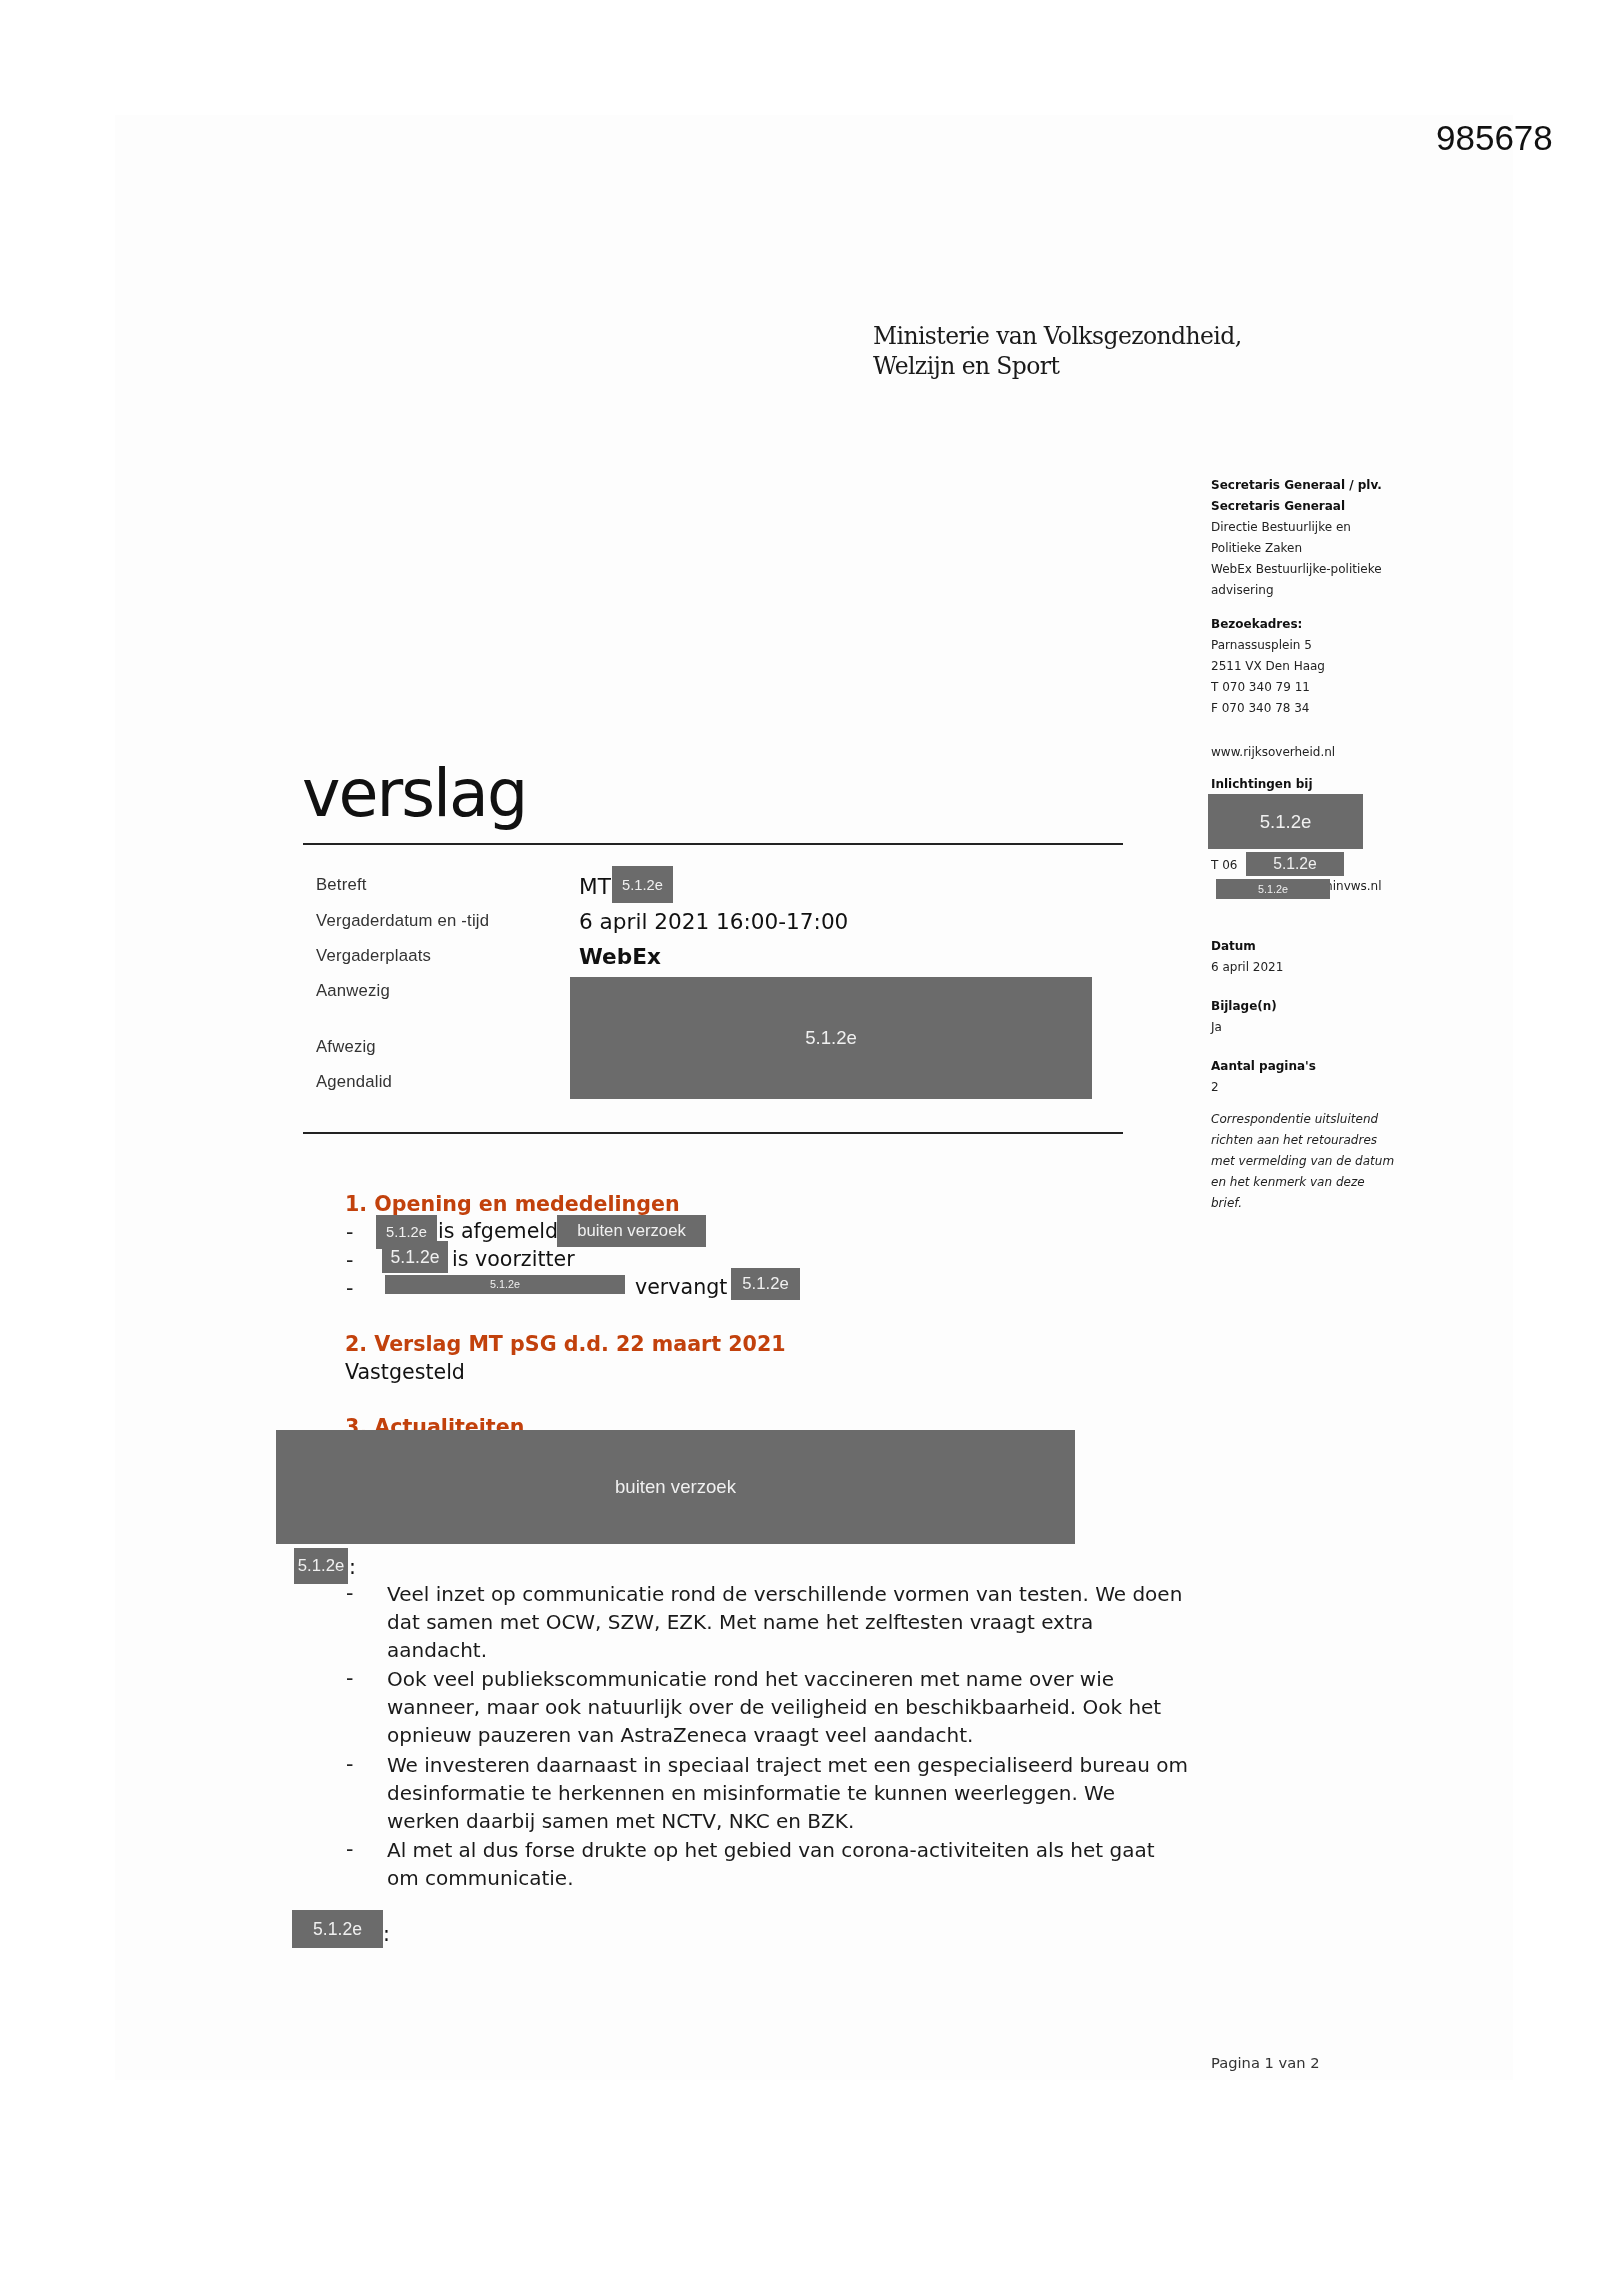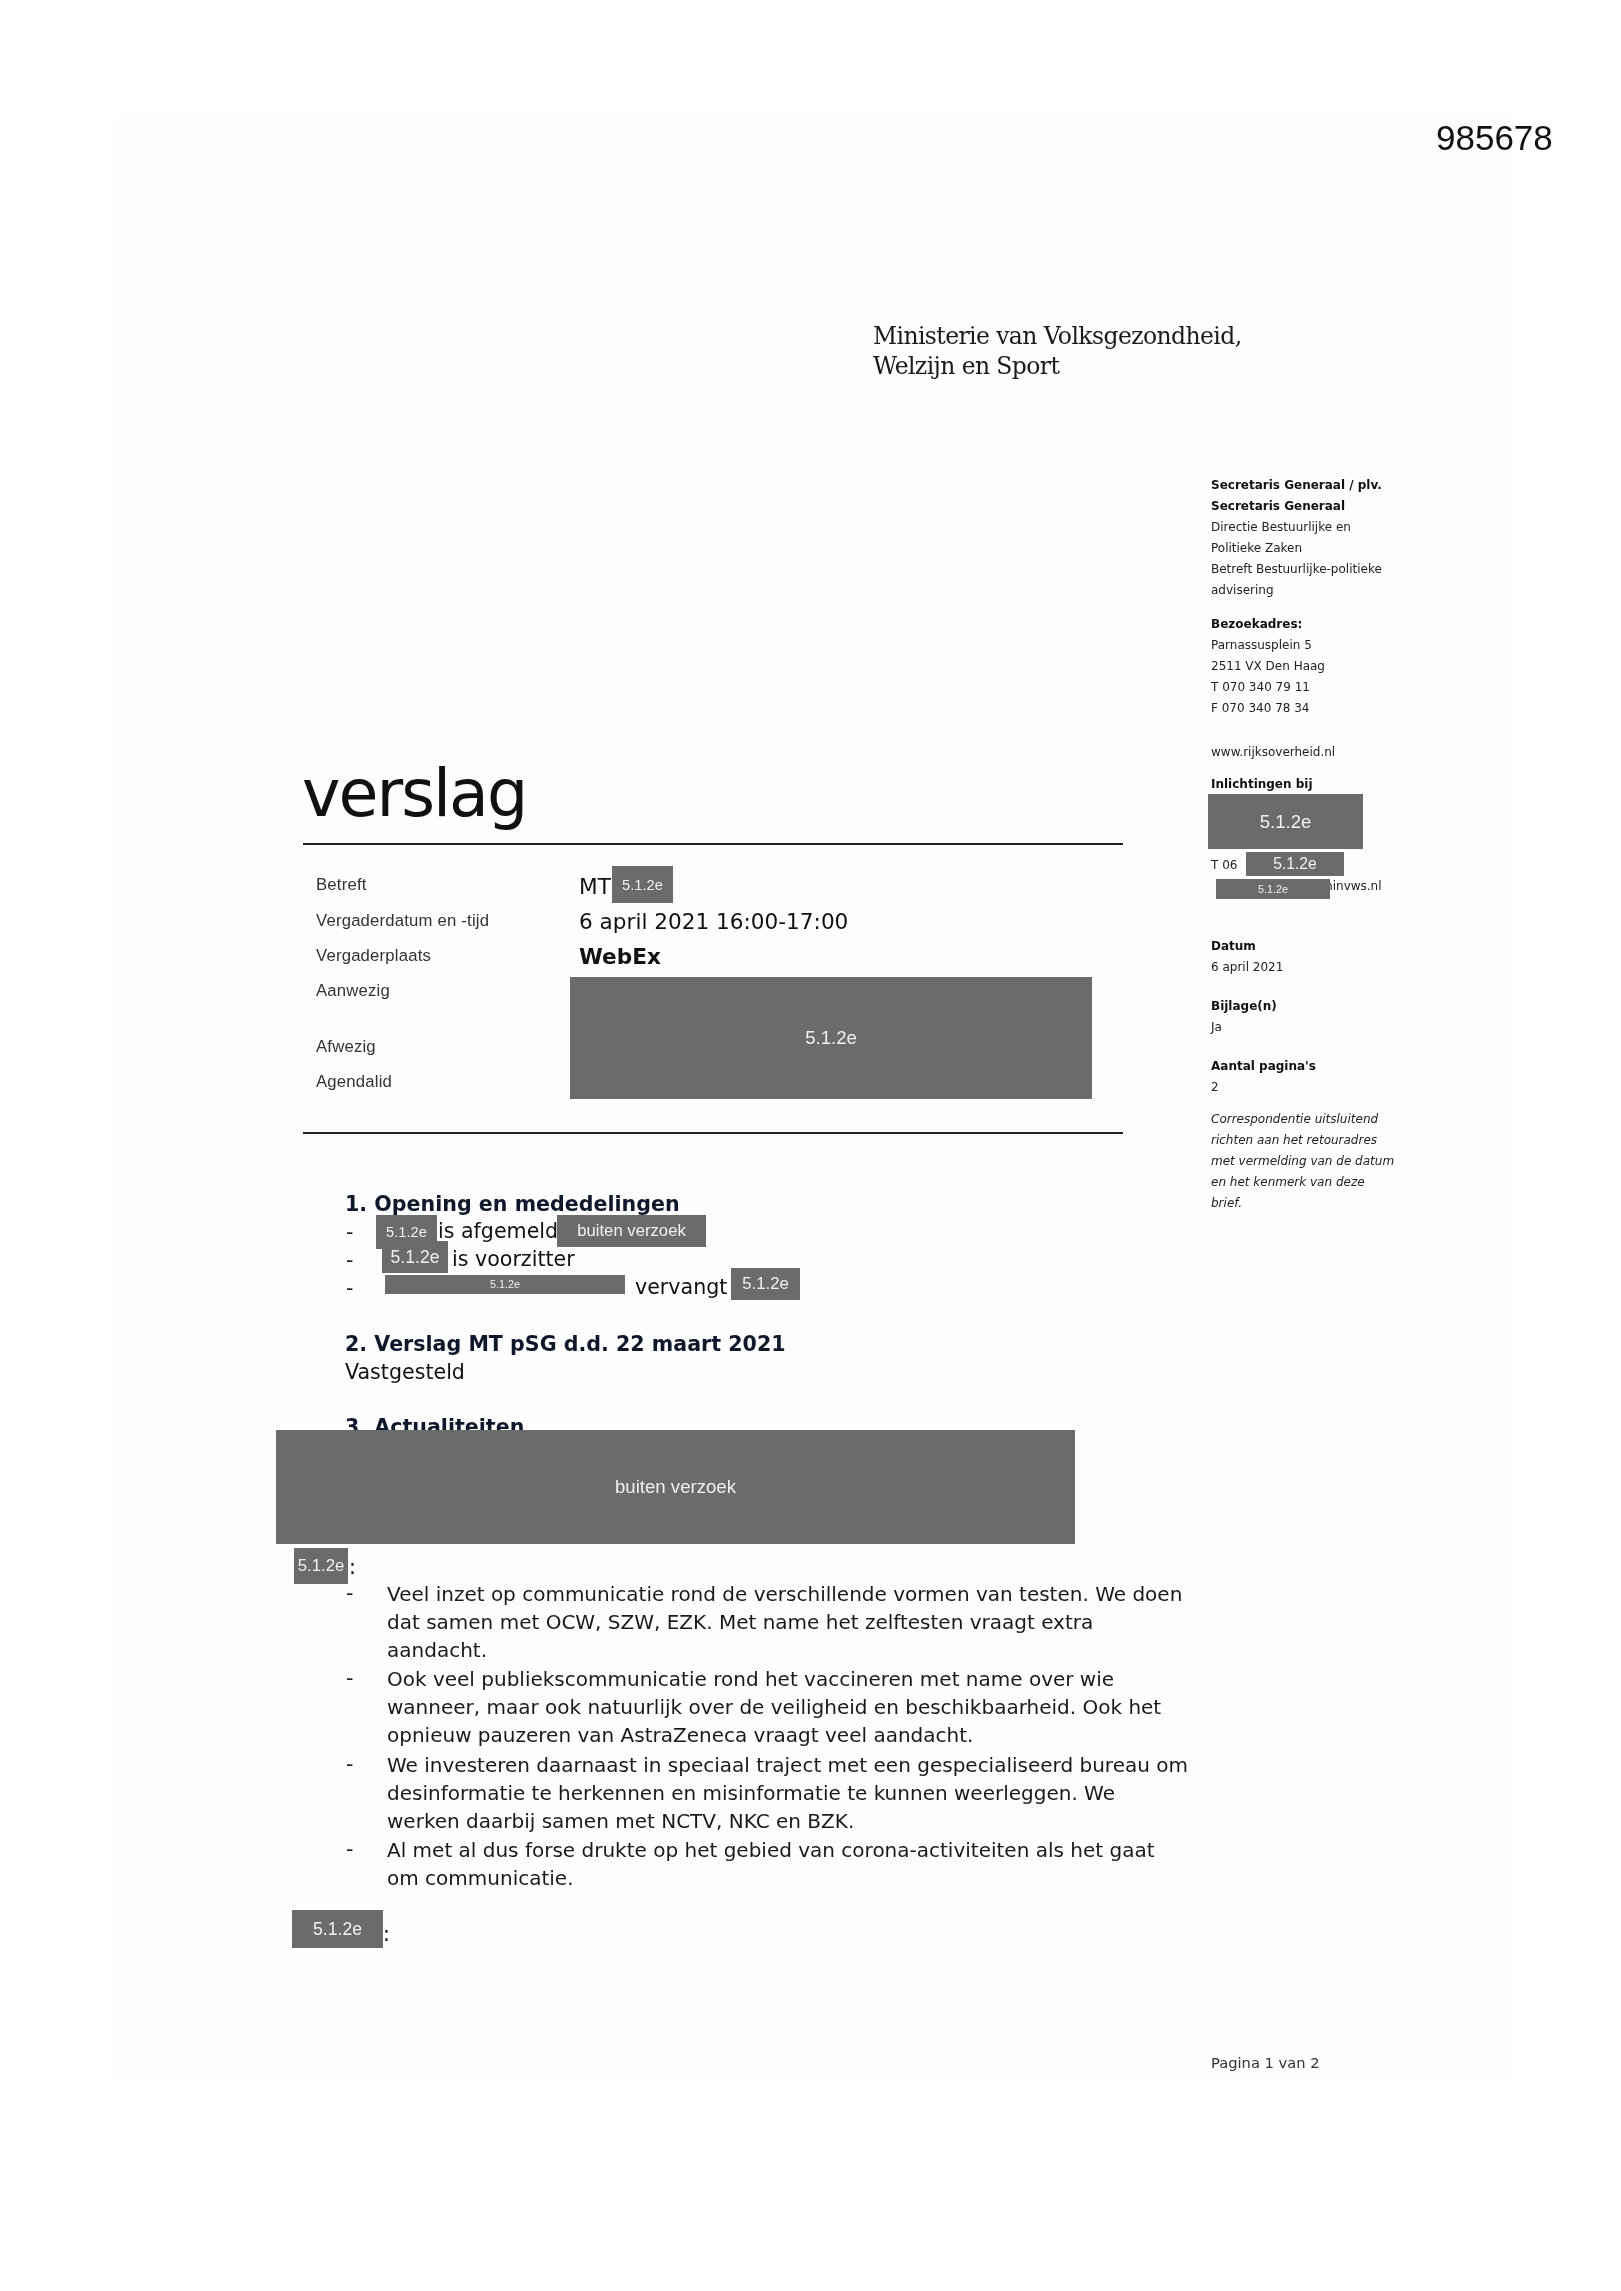--- a/index.html
+++ b/index.html
@@ -12,21 +12,21 @@
   .docnum { left:1436px; top:74px; font-family:"Liberation Sans", sans-serif; font-size:35px; color:#111; }
   .ministry { left:873px; top:277px; font-family:"DejaVu Serif", serif; font-size:23.5px; line-height:30px; color:#1a1a1a; white-space:normal; width:412px; letter-spacing:-0.6px; }
   .title { left:302px; top:712px; font-family:"DejaVu Sans", sans-serif; font-size:65px; color:#111; letter-spacing:-2px; }
   .rule { position:absolute; left:303px; width:820px; height:2px; background:#222; }
   .lbl { position:absolute; left:316px; font-family:"Liberation Sans", sans-serif; font-size:16.7px; color:#333; letter-spacing:0.2px; }
   .val { position:absolute; left:579px; font-family:"DejaVu Sans", sans-serif; font-size:21.6px; color:#111; }
   .redact { position:absolute; background:#6b6b6b; color:#f0f0f0; font-family:"Liberation Sans", sans-serif; display:flex; align-items:center; justify-content:center; white-space:nowrap; }
   .side { position:absolute; left:1211px; font-family:"DejaVu Sans", sans-serif; font-size:12px; line-height:21px; color:#222; white-space:nowrap; }
   .side b { font-weight:bold; color:#111; }
   .side i { font-style:italic; }
-  .h { position:absolute; font-family:"DejaVu Sans", sans-serif; font-weight:bold; font-size:20.6px; color:#0f172a; }
+  .h { position:absolute; font-family:"DejaVu Sans", sans-serif; font-weight:bold; font-size:20.6px; color:#c2410c; }
   .txt { position:absolute; font-family:"DejaVu Sans", sans-serif; font-size:20.6px; color:#111; white-space:nowrap; }
   .bul { position:absolute; left:346px; font-family:"DejaVu Sans", sans-serif; font-size:20.6px; color:#222; }
   .para { position:absolute; left:387px; font-family:"DejaVu Sans", sans-serif; font-size:20px; line-height:28px; color:#1a1a1a; width:804px; }
   .footer { left:1211px; top:2010px; font-family:"DejaVu Sans", sans-serif; font-size:14.7px; color:#333; }
 </style>
 </head>
 <body>
 
 <div class="scan"></div>
 
@@ -35,21 +35,21 @@
 <div class="abs ministry">
   <div>Ministerie van Volksgezondheid,</div>
   <div>Welzijn en Sport</div>
 </div>
 
 <div class="side" style="top:475px;">
   <div><b>Secretaris Generaal / plv.</b></div>
   <div><b>Secretaris Generaal</b></div>
   <div>Directie Bestuurlijke en</div>
   <div>Politieke Zaken</div>
-  <div>Betreft Bestuurlijke-politieke</div>
+  <div>WebEx Bestuurlijke-politieke</div>
   <div>advisering</div>
 </div>
 
 <div class="side" style="top:614px;">
   <div><b>Bezoekadres:</b></div>
   <div>Parnassusplein 5</div>
   <div>2511 VX  Den Haag</div>
   <div>T  070 340 79 11</div>
   <div>F  070 340 78 34</div>
 </div>

